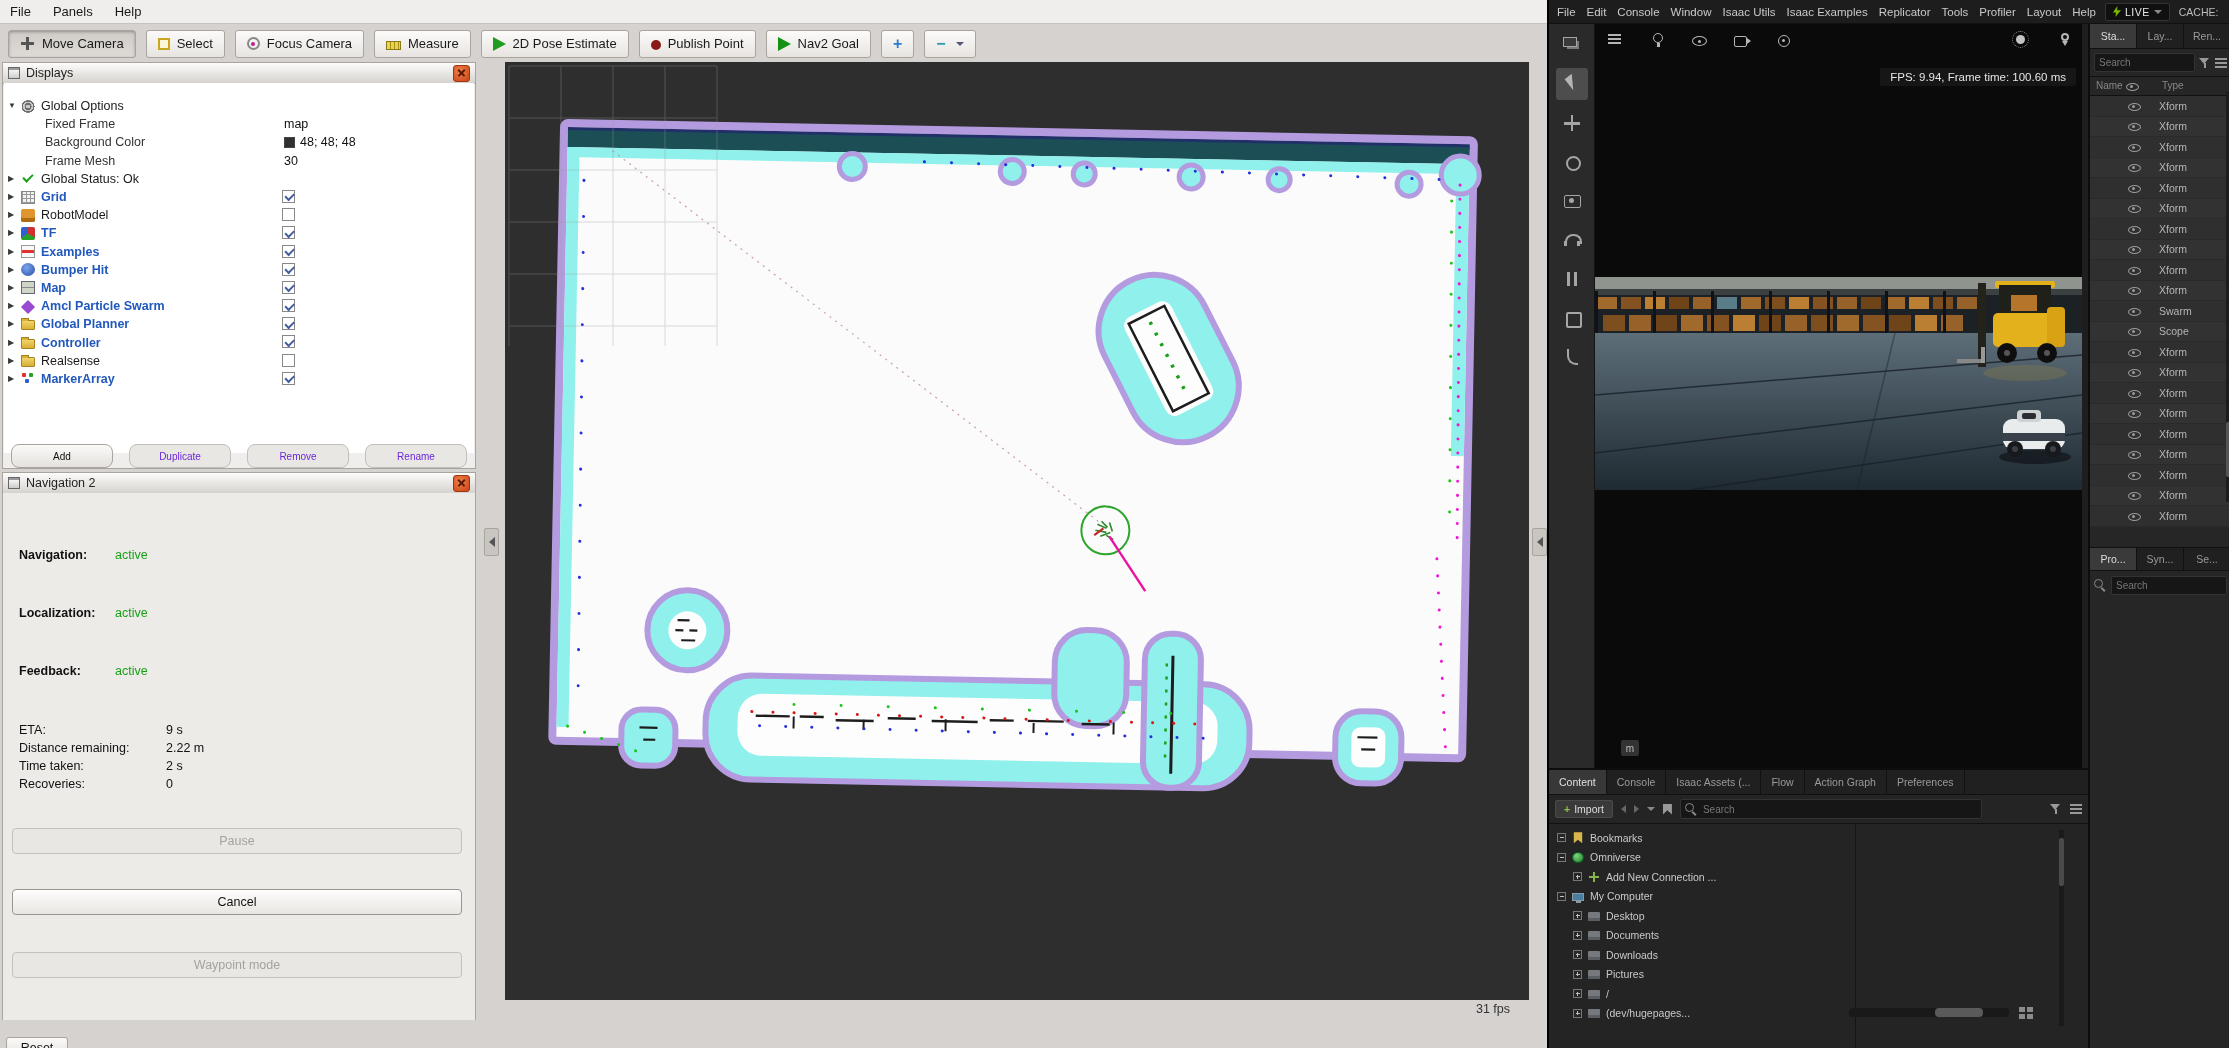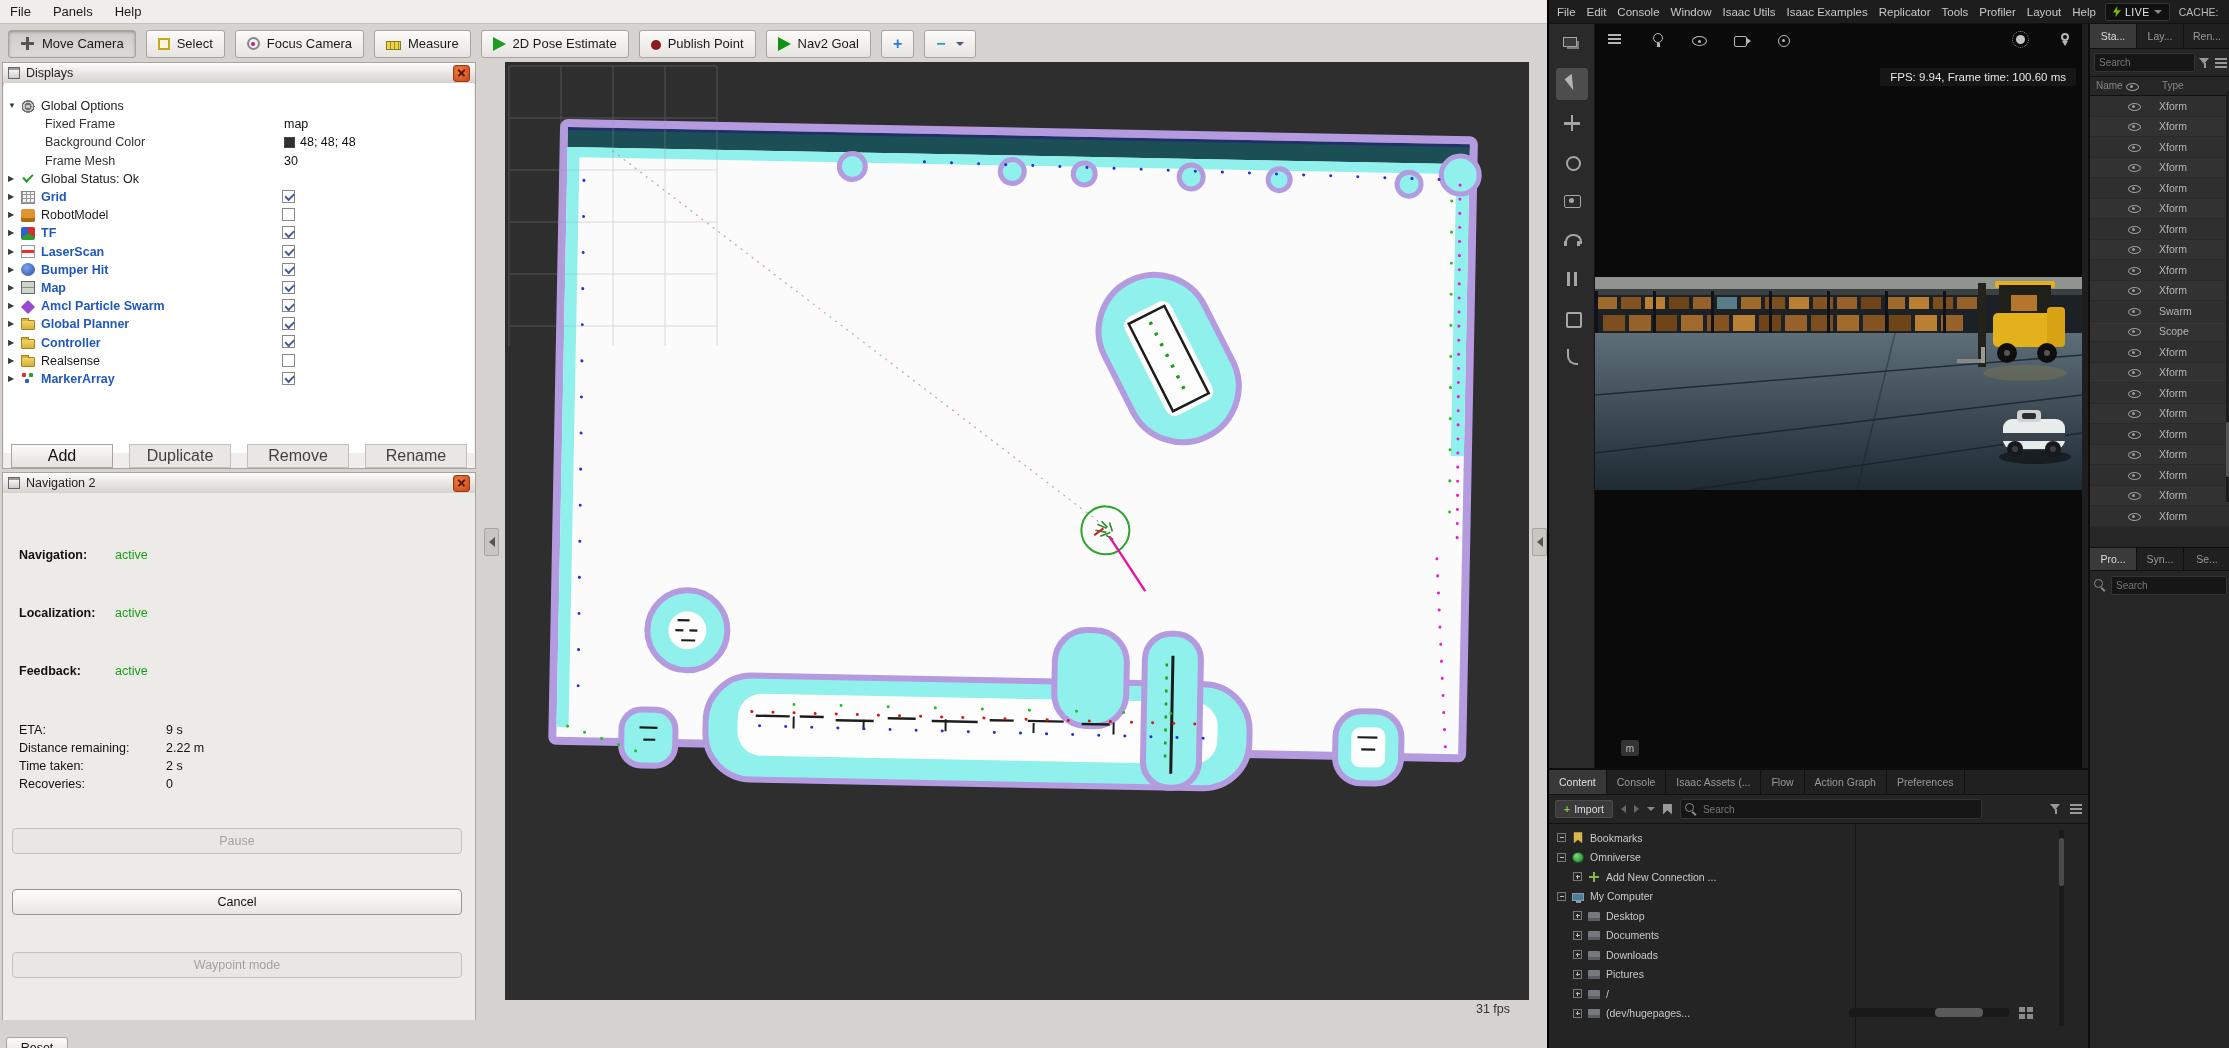--- a/index.html
+++ b/index.html
@@ -74,23 +74,23 @@
     radial-gradient(circle at 6px 9px,#3060d0 0 2px,transparent 2.5px)}
   .lbl.on{color:#2158bc;font-weight:bold}
   .val{position:absolute;left:280px;top:0;height:18.2px;display:flex;align-items:center;gap:5px;color:#111}
   .swatch{display:none;width:11px;height:11px;border:1px solid #444;box-sizing:border-box}
   .swatch[data-color]{display:inline-block}
   .cb{display:none;position:absolute;left:278px;top:2px;width:13px;height:13px;background:#fff;border:1px solid #888;box-sizing:border-box}
   .cb.show{display:block}
   .cb.checked::after{content:"";position:absolute;left:2px;top:2.5px;width:7px;height:3.5px;
     border-left:2px solid #445f9e;border-bottom:2px solid #445f9e;transform:rotate(-45deg)}
   #dbtns{position:absolute;top:381px;left:8px;right:8px;display:flex;justify-content:space-between}
-  .dbtn{width:100px;height:22px;display:flex;align-items:center;justify-content:center;font-size:16px;
-    background:linear-gradient(#fbfaf9,#e4e1dd);border:1px solid #a9a49e;border-radius:0;color:#111}
-  .dbtn.disabled{color:#404040;background:#e9e7e4;border-color:#c2beb8}
+  .dbtn{width:100px;height:22px;display:flex;align-items:center;justify-content:center;font-size:10px;
+    background:linear-gradient(#fbfaf9,#e4e1dd);border:1px solid #a9a49e;border-radius:8px;color:#111}
+  .dbtn.disabled{color:#6d28d9;background:#e9e7e4;border-color:#c2beb8}
 
   #nav2-body{position:absolute;top:20px;left:0;right:0;bottom:0;background:#edebe8}
   #nv-statuses{position:absolute;top:55px;left:16px;right:16px}
   .ns-row{height:16px;margin-bottom:42px;position:relative;font-size:12.5px;color:#111}
   .ns-row .l{font-weight:bold}
   .ns-row .v{position:absolute;left:96px;color:#18a018}
   #nv-metrics{position:absolute;top:230px;left:16px;right:16px}
   .nm-row{height:18px;position:relative;font-size:12.5px;color:#111}
   .nm-row .v{position:absolute;left:147px}
   #nv-btns .nv-btn{position:absolute;left:9px;right:13px;height:24px;border-radius:4px;font-size:12.5px;
@@ -379,21 +379,21 @@
             <span class="val">
 
               <span></span>
             </span>
             <span class="cb show checked"></span>
           </div>
 
           <div class="trow">
             <span class="arw" data-arrow="right"></span>
             <span class="ric" data-icon="laser"></span>
-            <span class="lbl on">LaserScan</span>
+            <span class="lbl on">Examples</span>
             <span class="val">
 
               <span></span>
             </span>
             <span class="cb show checked"></span>
           </div>
 
           <div class="trow">
             <span class="arw" data-arrow="right"></span>
             <span class="ric" data-icon="bumper"></span>

